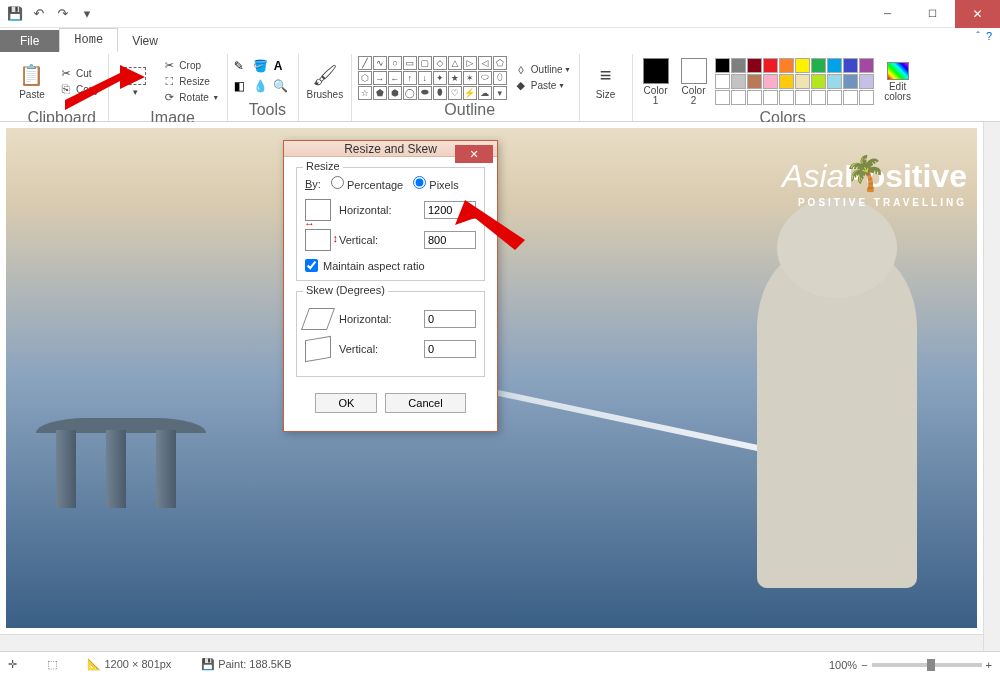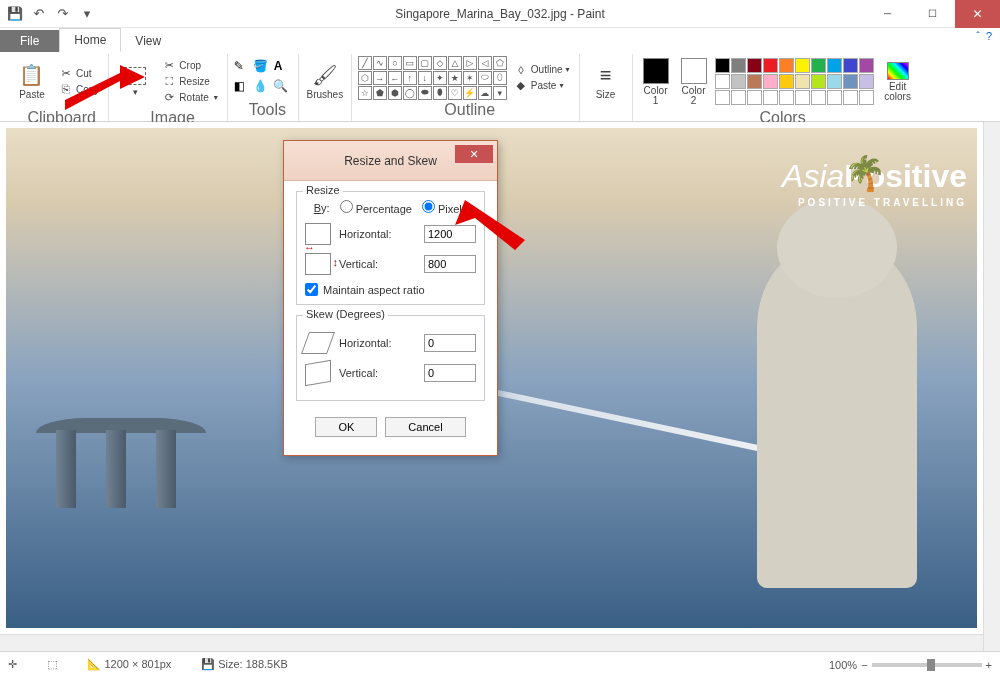--- a/index.html
+++ b/index.html
@@ -11,21 +11,21 @@
 .qat-btn { width: 22px; height: 22px; display: flex; align-items: center; justify-content: center; font-size: 13px; color: #555; }
 .ttl { position: absolute; left: 0; right: 0; text-align: center; font-size: 12px; color: #444; pointer-events: none; }
 .winbtns { margin-left: auto; display: flex; }
 .winbtn { width: 45px; height: 28px; display: flex; align-items: center; justify-content: center; font-size: 10px; color: #333; }
 .winbtn.close { background: #c75050; color: #fff; font-size: 12px; }
 
 
 .menutabs { height: 24px; background: #fff; display: flex; align-items: flex-end; position: relative; padding-left: 0; }
 .filetab { background: #737373; color: #fff; font-size: 12px; padding: 4px 20px; }
 .tab { font-size: 12px; padding: 4px 14px; color: #444; }
-.tab.active { border: 1px solid #d4d4d4; border-bottom: 1px solid #fff; background: #fff; }
+.tab.active { border: 1px solid #d4d4d4; border-bottom: 1px solid #fff; background: #fff; font-family: Liberation Mono, monospace; }
 .helpbtns { position: absolute; right: 8px; top: 2px; display: flex; gap: 6px; font-size: 11px; color: #0066cc; }
 
 
 .ribbon { height: 70px; background: #fff; border-bottom: 1px solid #d4d4d4; display: flex; padding: 2px 6px 0 6px; }
 .group { display: flex; flex-direction: column; align-items: center; padding: 0 6px; border-right: 1px solid #e0e0e0; }
 .group-body { flex: 1; display: flex; align-items: center; gap: 4px; }
 .group-label { font-size: 16px; color: #666; padding-bottom: 2px; margin-left: 9px; }
 .bigbtn { display: flex; flex-direction: column; align-items: center; justify-content: center; width: 40px; height: 55px; font-size: 10px; color: #444; gap: 2px; }
 .bigbtn .icn { font-size: 20px; }
 .smallrow { display: flex; flex-direction: column; gap: 1px; }
@@ -55,26 +55,26 @@
 .vscroll { width: 17px; background: #f0f0f0; border-left: 1px solid #ddd; }
 .hscroll-row { height: 17px; background: #f0f0f0; display: flex; }
 .hscroll { flex: 1; border-top: 1px solid #ddd; }
 
 
 .arrow { position: absolute; z-index: 50; }
 .arrow svg { display: block; }
 
 
 .dialog { position: absolute; left: 283px; top: 140px; width: 215px; background: #fff; border: 1px solid #c06040; box-shadow: 2px 2px 8px rgba(0,0,0,0.25); z-index: 40; }
-.dlg-title { background: linear-gradient(#f5dfd4, #efd2c2); height: 40px; display: flex; align-items: center; padding: 0 8px; font-size: 12px; color: #333; position: relative; border-bottom: 1px solid #d8b8a4; justify-content: center; }
+.dlg-title { background: linear-gradient(#f5dfd4, #efd2c2); height: 16px; display: flex; align-items: center; padding: 0 8px; font-size: 12px; color: #333; position: relative; border-bottom: 1px solid #d8b8a4; justify-content: center; }
 .dlg-close { position: absolute; right: 4px; top: 4px; width: 38px; height: 18px; background: #c75050; color: #fff; font-size: 11px; display: flex; align-items: center; justify-content: center; }
 .dlg-body { padding: 10px 12px 8px 12px; font-size: 11px; color: #333; }
 .fieldset { border: 1px solid #ccc; padding: 8px; margin-bottom: 10px; position: relative; }
 .legend { position: absolute; top: -8px; left: 6px; background: #fff; padding: 0 3px; font-size: 11px; }
-.byrow { display: flex; align-items: center; gap: 10px; margin-bottom: 6px; justify-content: center; }
+.byrow { display: flex; align-items: center; gap: 10px; margin-bottom: 6px; }
 .byrow .u { text-decoration: underline; }
 .inputrow { display: flex; align-items: center; gap: 8px; margin: 8px 0; }
 .inputrow .pic { width: 26px; height: 22px; border: 1px solid #888; position: relative; background: #fff; }
 .pic.h::after { content: "↔"; position: absolute; left: -2px; bottom: -8px; font-size: 11px; color: #c00; }
 .pic.v::after { content: "↕"; position: absolute; right: -8px; top: 2px; font-size: 11px; color: #c00; }
 .pic.skh { transform: skewX(-20deg); }
 .pic.skv { transform: skewY(-10deg); }
 .inputrow .lbl { flex: 1; font-size: 11px; }
 .inputrow input[type=text] { width: 52px; font-size: 11px; padding: 2px 3px; border: 1px solid #999; }
 .chk { display: flex; align-items: center; gap: 5px; margin-top: 4px; font-size: 11px; }
@@ -91,21 +91,20 @@
 </head>
 <body>
 
 <div class="titlebar">
   <div class="qat">
     <div class="qat-btn">💾</div>
     <div class="qat-btn">↶</div>
     <div class="qat-btn">↷</div>
     <div class="qat-btn">▾</div>
   </div>
-  <div class="ttl">Singapore_Marina_Bay_032.jpg - Paint</div>
   <div class="winbtns">
     <div class="winbtn">─</div>
     <div class="winbtn">☐</div>
     <div class="winbtn close">✕</div>
   </div>
 </div>
 
 <div class="menutabs">
   <div class="filetab">File</div>
   <div class="tab active">Home</div>
@@ -382,21 +381,21 @@
 <div class="arrow" style="left:455px;top:200px">
   <svg width="70" height="55">
       <polygon points="10,0 0,25 20,18 60,50 70,40 25,10" fill="#e30000"></polygon>
     </svg>
 </div>
 
 <div class="statusbar">
   <span>✛</span>
   <span>⬚</span>
   <span>📐 <span>1200 × 801px</span></span>
-  <span>💾 <span>Size: 188.5KB</span></span>
+  <span>💾 <span>Paint: 188.5KB</span></span>
   <span class="sep"></span>
   <div class="zoom">
     <span>100%</span>
     <span>−</span>
     <div class="track">
         <div class="thumb"></div>
       </div>
     <span>+</span>
   </div>
 </div>

